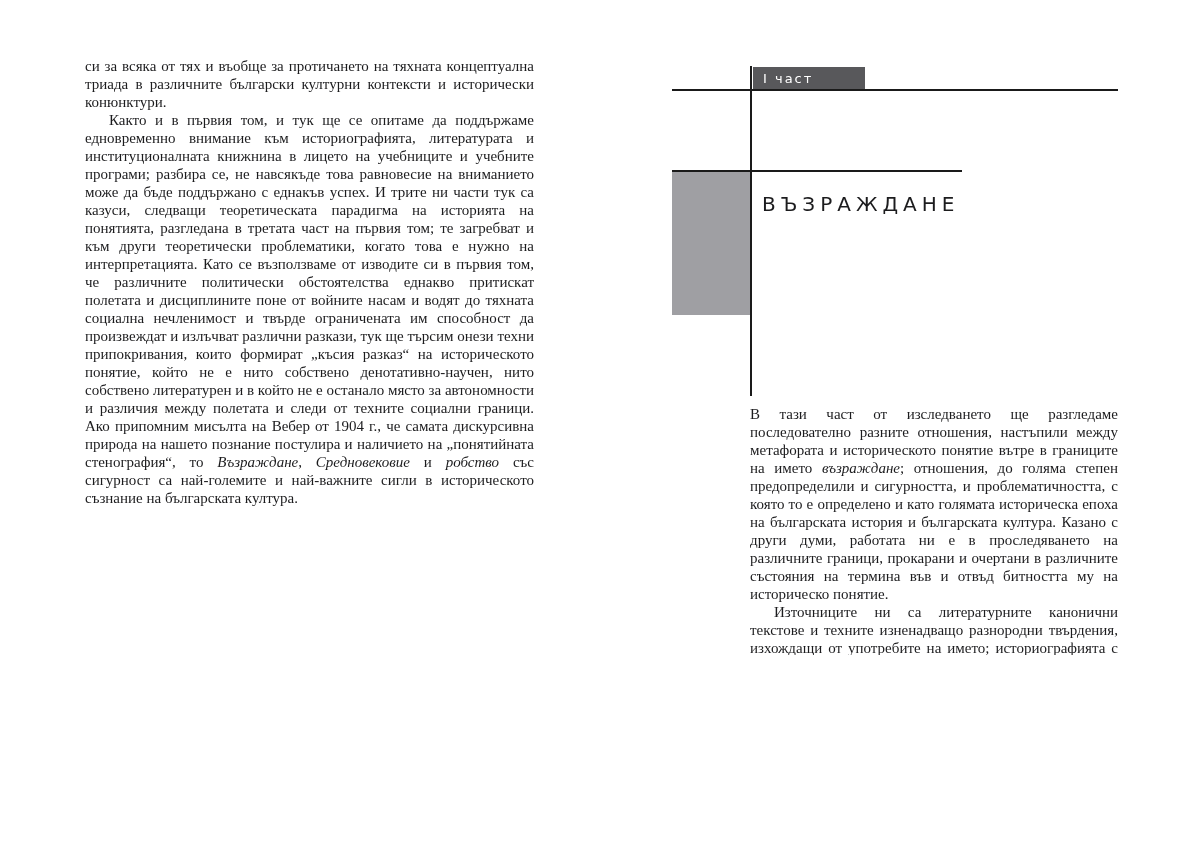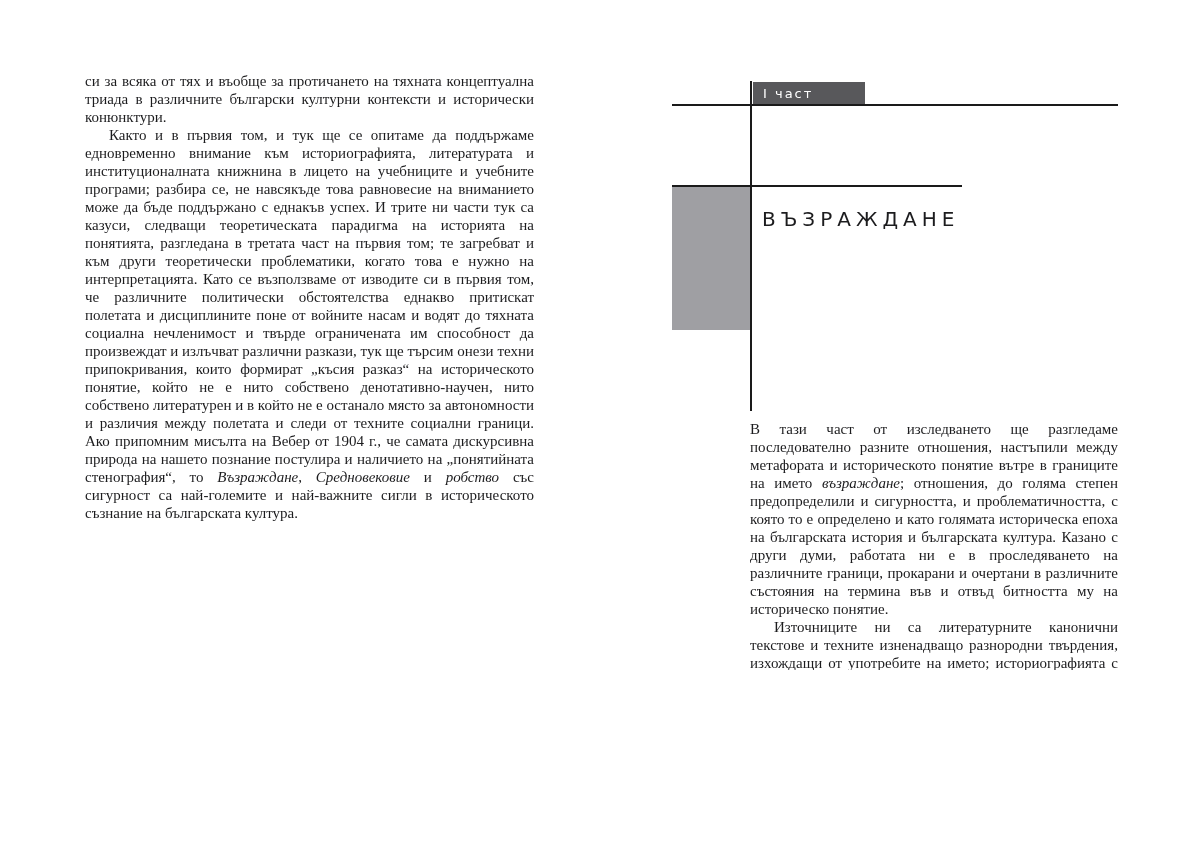--- a/index.html
+++ b/index.html
@@ -3,21 +3,21 @@
 <meta charset="utf-8">
 <style>
   :root{
     --text:#1c1c1e; --rule:#1a1a1a; --part-tab-bg:#58585b; --part-tab-text:#ffffff;
     --gray-block:#9f9fa3; --footer-bar:#121212; --page-bg:#ffffff;
   }
   *{margin:0;padding:0;box-sizing:border-box;}
   html,body{background:#ffffff;}
   .sheet{
     position:relative;width:1200px;height:655px;background:var(--page-bg);
-    color:var(--text);font-family:"Liberation Serif",serif;overflow:hidden;margin-top:15px;
+    color:var(--text);font-family:"Liberation Serif",serif;overflow:hidden;
   }
   
   .textblock{position:absolute;font-size:15px;line-height:18px;}
   .textblock .para{text-align:justify;hyphens:none;}
   .textblock .para.indent{text-indent:24px;}
   .textblock .para em{font-style:italic;}
   .left-text{left:85px;top:57px;width:449px;}
   .right-text{left:750px;top:405px;width:368px;}
   
   .rule{position:absolute;background:var(--rule);}

